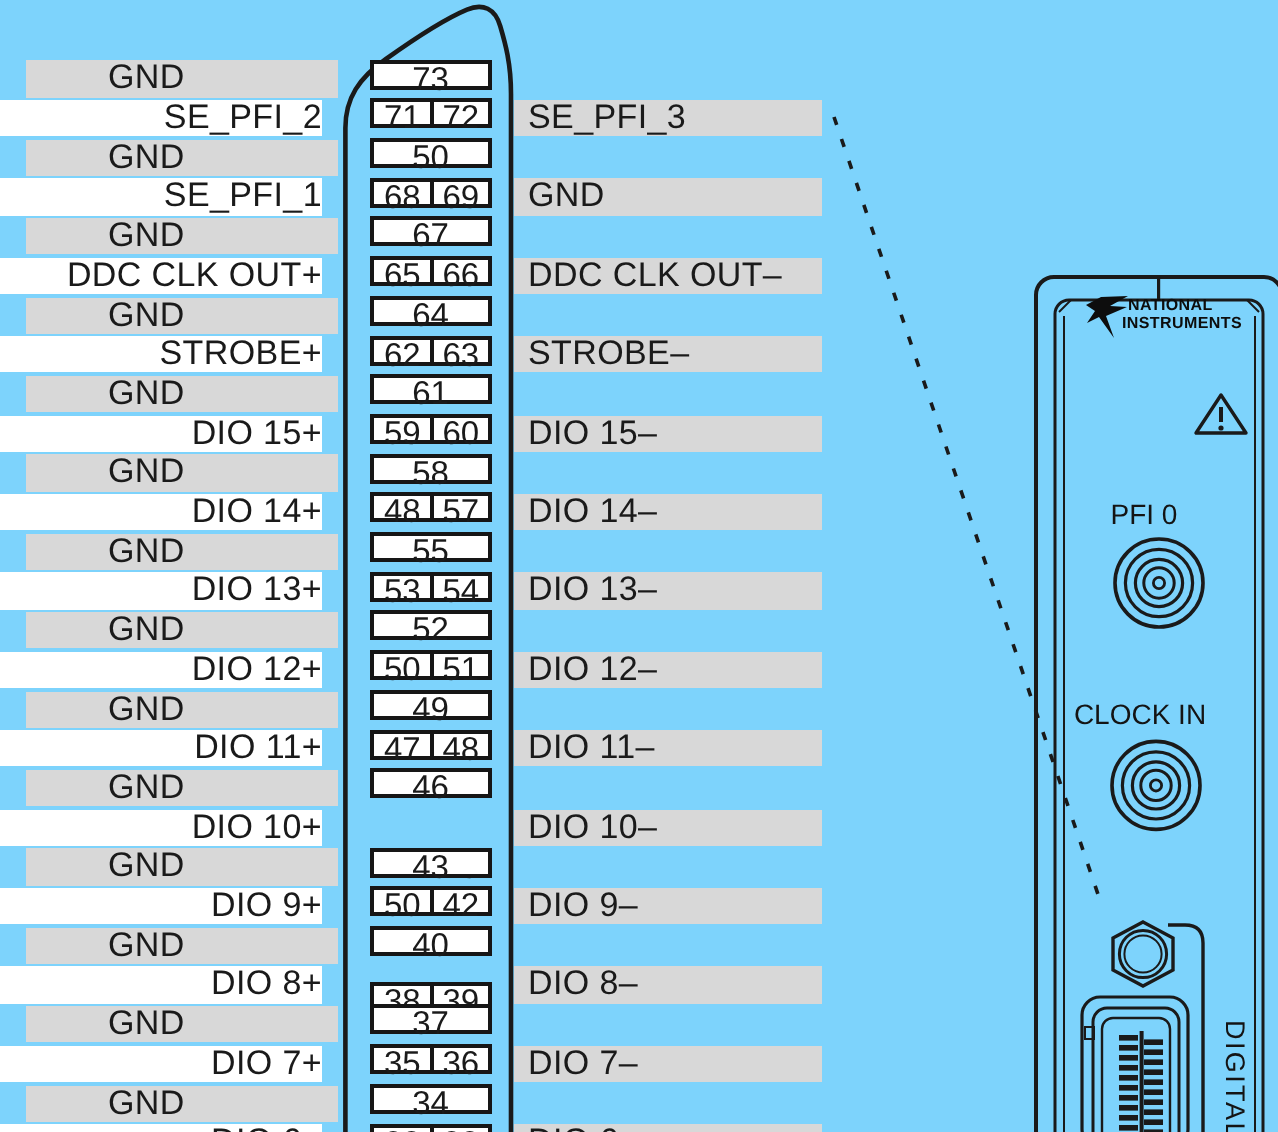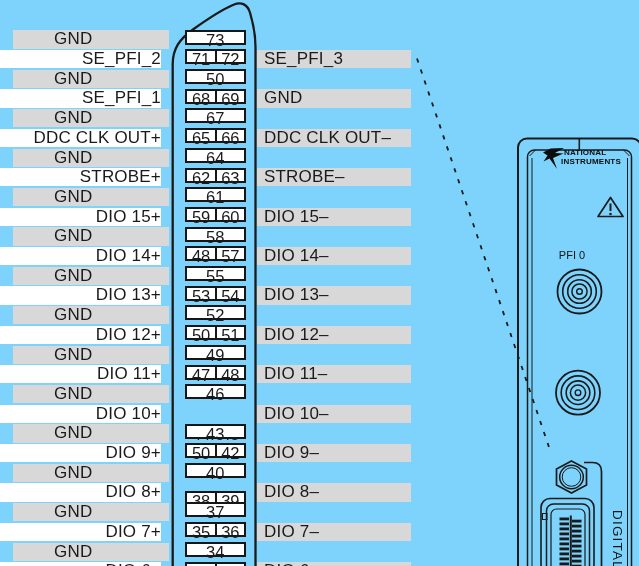--- a/index.html
+++ b/index.html
@@ -23,21 +23,21 @@
   .pnum.half{width:50%;}
   .pnum.div{border-left:2px solid #161616;}
   
   .rbar{position:absolute;left:257px;width:154px;height:18.3px;background:#d8d8d8;
         padding-left:7px;font-size:17px;line-height:18.6px;letter-spacing:.2px;}
   
   .device{position:absolute;left:506px;top:128px;width:141px;height:438px;}
   .device .txt{position:absolute;white-space:nowrap;}
   .brand{font-size:8px;font-weight:700;letter-spacing:.2px;line-height:8px;color:#0d0d0d;}
   .model{left:21px;top:42px;width:105px;text-align:center;font-size:15px;font-weight:500;color:#40608f;}
-  .portlbl{width:90px;text-align:center;font-size:11px;color:#141414;}
+  .portlbl{width:90px;text-align:center;font-size:14px;color:#141414;}
   .digital{left:104px;top:382px;writing-mode:vertical-rl;font-size:13.5px;letter-spacing:1.2px;color:#141414;}
 </style>
 </head>
 <body>
 
 <div class="screen">
 
   <svg width="639" height="566" viewBox="0 0 639 566">
     <path class="ln" stroke-width="2.3" d="M172.7,566 L172.7,64 C172.7,49 179.5,39 193,29.5 C207,19.5 223.5,9 233.5,4.8
              C241.5,1.4 247.6,4.4 250.1,13 C252.6,21.5 255.5,31.5 255.5,47 L255.5,566"></path>
@@ -287,15 +287,16 @@
               <rect x="564" y="564.7" width="9.5" height="2.8"></rect>
             </g>
         </g>
       </g>
 
       <path fill="#0d0d0d" d="M535,152.5 L542.5,148.5 L556,148 L547,153 L555.5,153.5 L545,158 L549,169 L541.5,158.5 L535.5,161.5 L539.5,155.5 Z"></path>
     </svg>
     <div class="txt brand" style="left:58px;top:21px">NATIONAL</div>
     <div class="txt brand" style="left:55px;top:29.5px">INSTRUMENTS</div>
     <div class="txt portlbl" style="left:21px;top:121px">PFI 0</div>
+    <div class="txt portlbl" style="left:19px;top:221px">CLOCK IN</div>
     <div class="txt digital">DIGITAL</div>
   </div>
 </div>
 
 </body></html>

